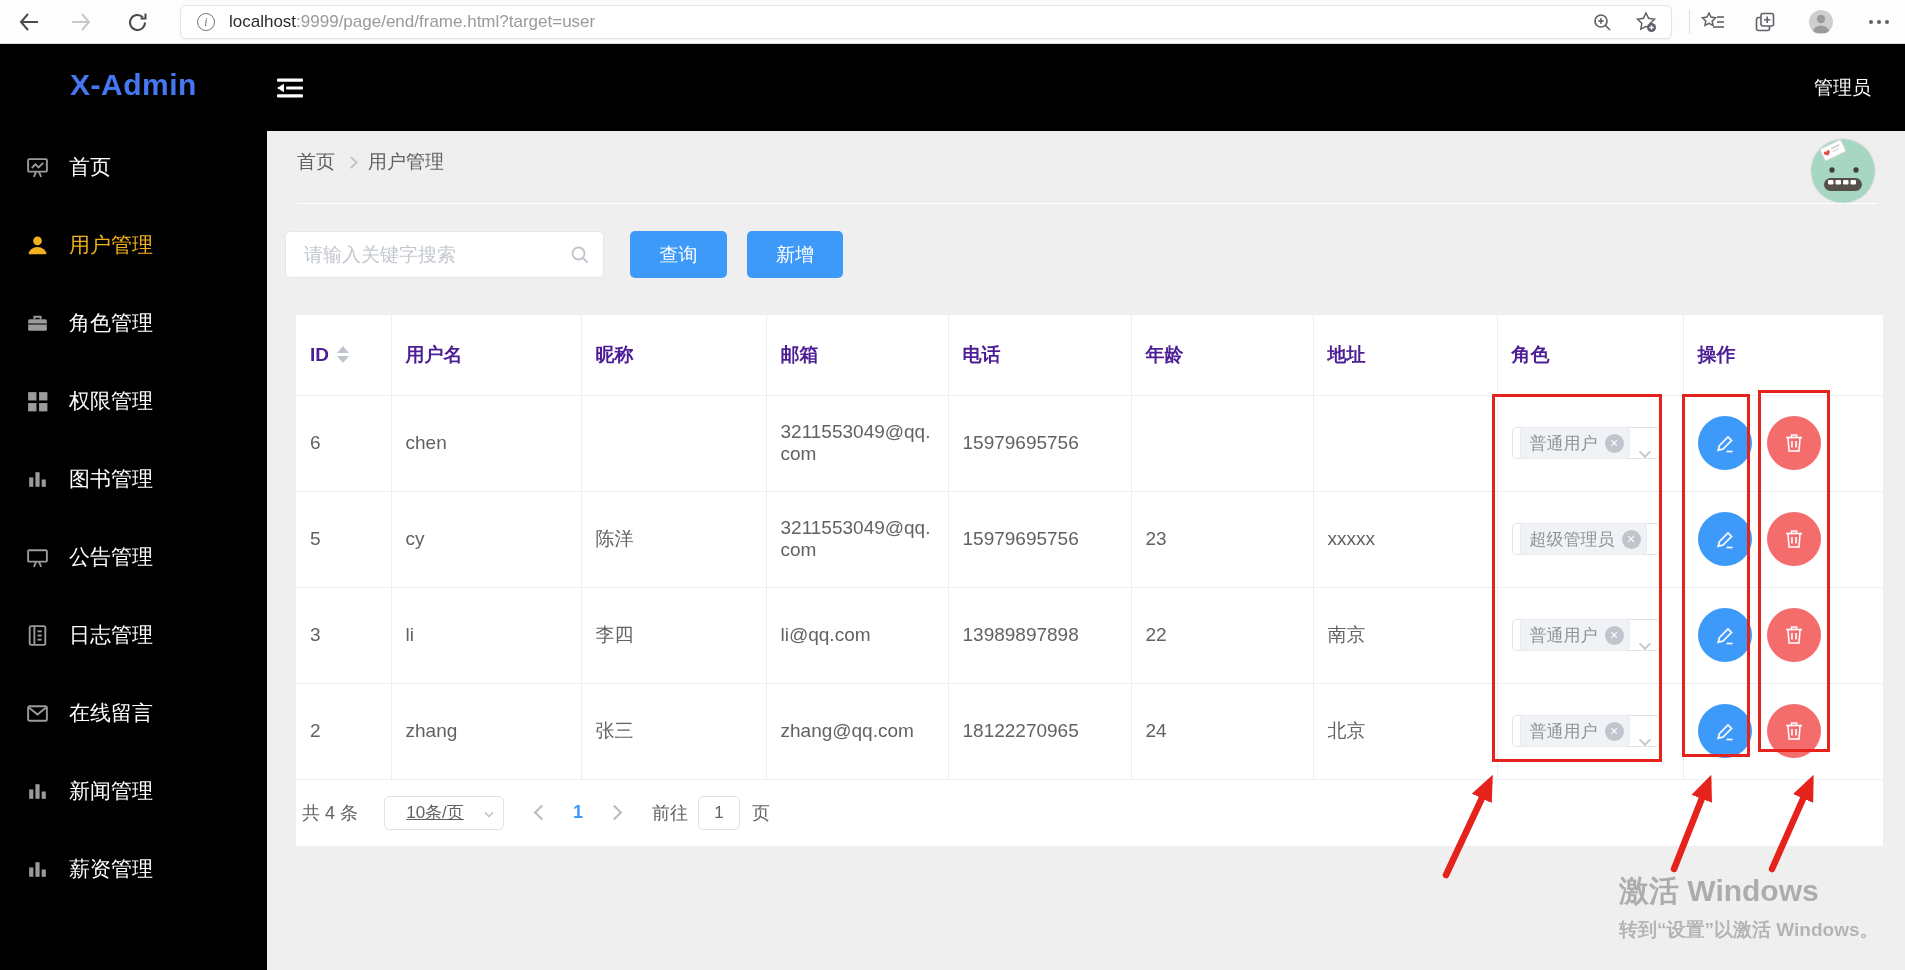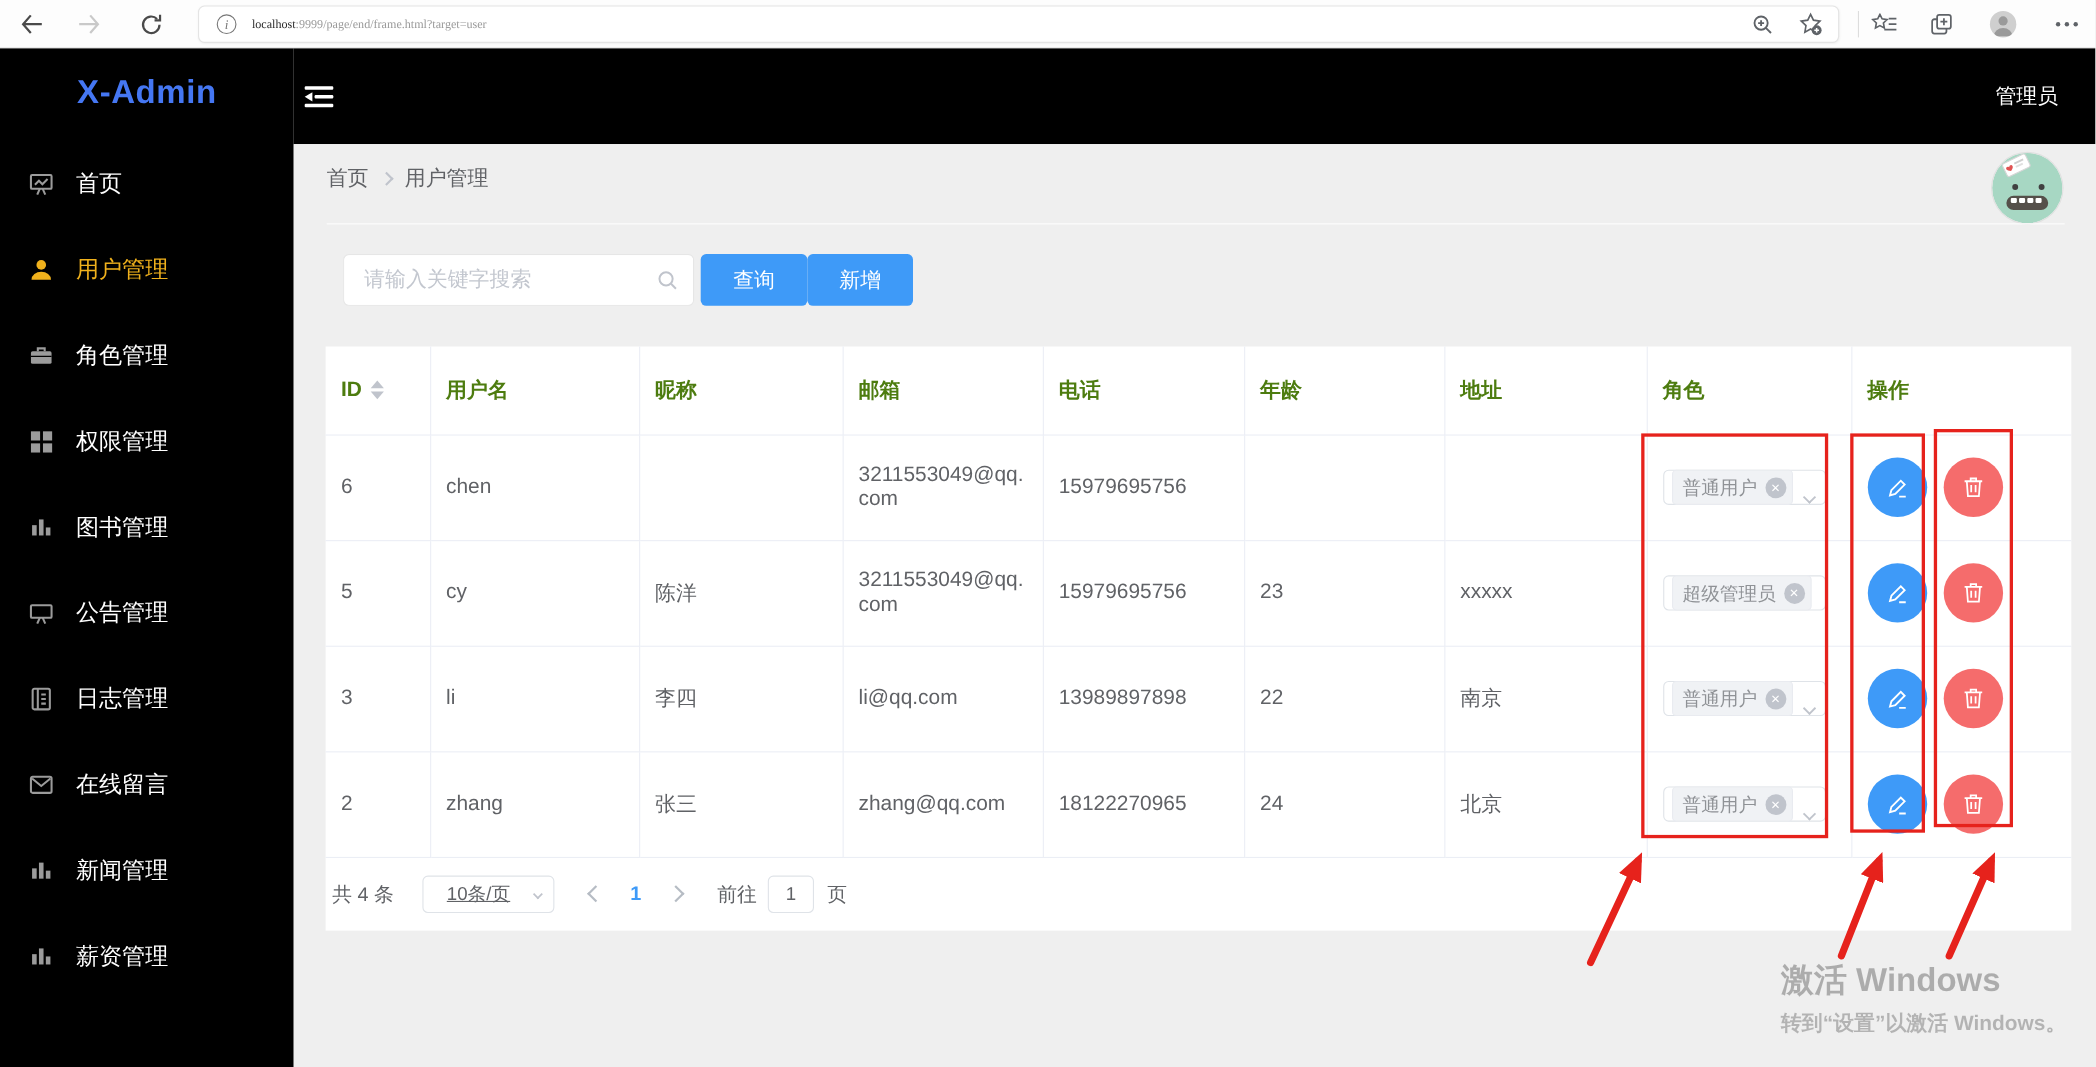--- a/index.html
+++ b/index.html
@@ -10,21 +10,21 @@
   
   .browser-bar { position:absolute; left:0; top:0; width:1905px; height:44px; background:#fdfdfd;
     border-bottom:1px solid #e0e0e0; }
   .bicon { position:absolute; top:0; height:44px; display:flex; align-items:center; justify-content:center; cursor:pointer; }
   .url-pill { position:absolute; left:180px; top:5px; width:1492px; height:34px; background:#fff;
     border:1px solid #e4e4e4; border-radius:6px; display:flex; align-items:center;
     box-shadow:0 1px 2px rgba(0,0,0,.05); }
   .info-badge { width:18px; height:18px; border:1.5px solid #767676; border-radius:50%;
     color:#767676; font-size:12px; font-family:"Liberation Serif",serif; font-style:italic;
     display:flex; align-items:center; justify-content:center; margin-left:16px; }
-  .url-text { margin-left:14px; font-size:11px; color:#9a9a9a; white-space:nowrap;font-family:Liberation Serif, serif; }
+  .url-text { margin-left:14px; font-size:17px; color:#9a9a9a; white-space:nowrap; }
   .url-text b { color:#2b2b2b; font-weight:400; }
   .pill-right { margin-left:auto; display:flex; align-items:center; gap:22px; padding-right:14px; }
   .vdivider { position:absolute; left:1689px; top:10px; width:1px; height:24px; background:#dddddd; }
 
   
   .sidebar { position:absolute; left:0; top:44px; width:267px; height:926px; background:#000; }
   .logo { margin-top:24px; text-align:center; font-size:30px; font-weight:700; color:#4577f3; letter-spacing:.5px; }
   .nav { margin-top:26px; }
   .nav-item { height:78px; display:flex; align-items:center; padding-left:25px; gap:19px;
     color:#fff; font-size:21px; cursor:pointer; }
@@ -40,35 +40,35 @@
   
   .content { position:absolute; left:267px; top:131px; width:1638px; height:839px; background:#efefef; }
   .breadcrumb { position:absolute; left:30px; top:18px; display:flex; align-items:center; gap:12px;
     font-size:19px; color:#606266; }
   .crumb-sep { width:9px; height:9px; border-top:2px solid #c0c4cc; border-right:2px solid #c0c4cc;
     transform:rotate(45deg); margin-top:1px; }
   .avatar { position:absolute; left:1544px; top:8px; width:64px; height:64px; border-radius:50%;
     overflow:hidden; cursor:pointer; box-shadow:0 0 0 1px rgba(0,0,0,.06); }
   .sepline { position:absolute; left:30px; top:72px; width:1580px; height:1px; background:rgba(255,255,255,.9); }
 
-  .toolbar { position:absolute; left:45px; top:100px; display:flex; align-items:center; }
+  .toolbar { position:absolute; left:18px; top:100px; display:flex; align-items:center;gap:20px; }
   .search-box { position:relative; width:319px; height:47px; background:#fff; border:1px solid #e6e6e6; border-radius:5px; }
   .search-box input { width:100%; height:100%; border:none; outline:none; border-radius:5px;
     padding:0 46px 0 18px; font-size:19px; color:#606266; font-family:inherit; }
   .search-box input::placeholder { color:#c3c7cf; }
   .search-glyph { position:absolute; right:12px; top:12px; }
   .btn { height:47px; border:none; border-radius:5px; background:#3e9af8; color:#fff; font-size:19px;
     font-family:inherit; cursor:pointer; }
   .btn-query { width:97px; margin-left:6px; }
   .btn-add { width:96px; margin-left:0; }
 
   
   .panel { position:absolute; left:29px; top:184px; width:1587px; background:#fff; }
   table { border-collapse:collapse; table-layout:fixed; width:1587px; }
-  th { height:80px; font-size:19px; color:#4d7c0f; font-weight:700; text-align:left; padding:0 14px;
+  th { height:80px; font-size:19px; color:#4c1d95; font-weight:700; text-align:left; padding:0 14px;
     border-right:1px solid #ebeef5; border-bottom:1px solid #ebeef5; }
   td { height:96px; font-size:19px; color:#606266; padding:0 14px;
     border-right:1px solid #ebeef5; border-bottom:1px solid #ebeef5; word-break:break-all; }
   th:last-child, td:last-child { border-right:none; }
   .id-head { display:flex; align-items:center; gap:8px; }
   .sort-carets { display:flex; flex-direction:column; gap:3px; cursor:pointer; }
   .caret-up { width:0; height:0; border-left:6px solid transparent; border-right:6px solid transparent;
     border-bottom:7px solid #c0c4cc; }
   .caret-down { width:0; height:0; border-left:6px solid transparent; border-right:6px solid transparent;
     border-top:7px solid #c0c4cc; }

